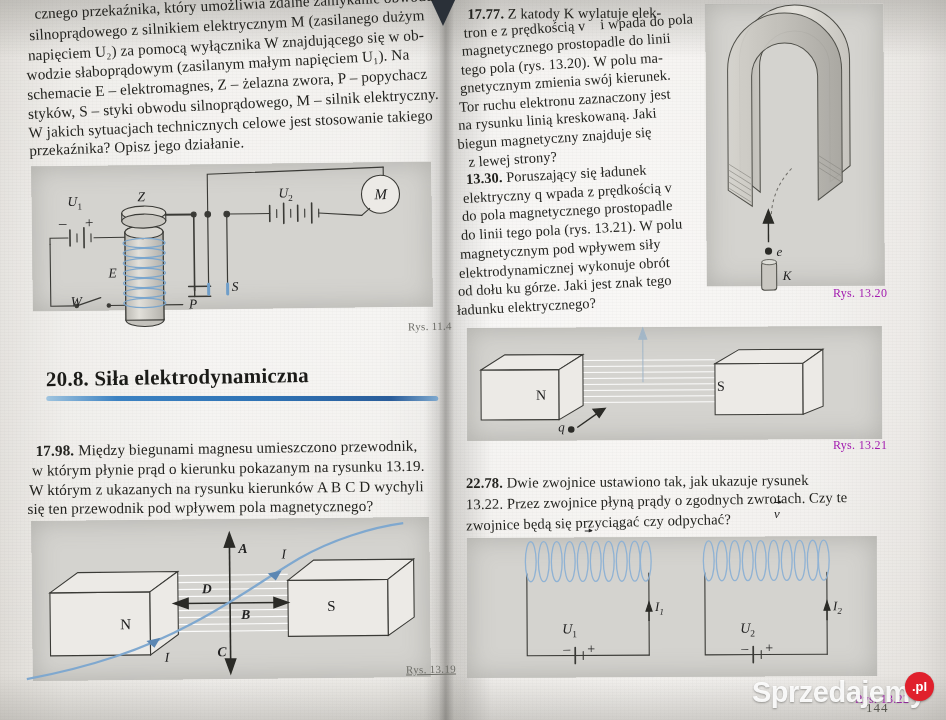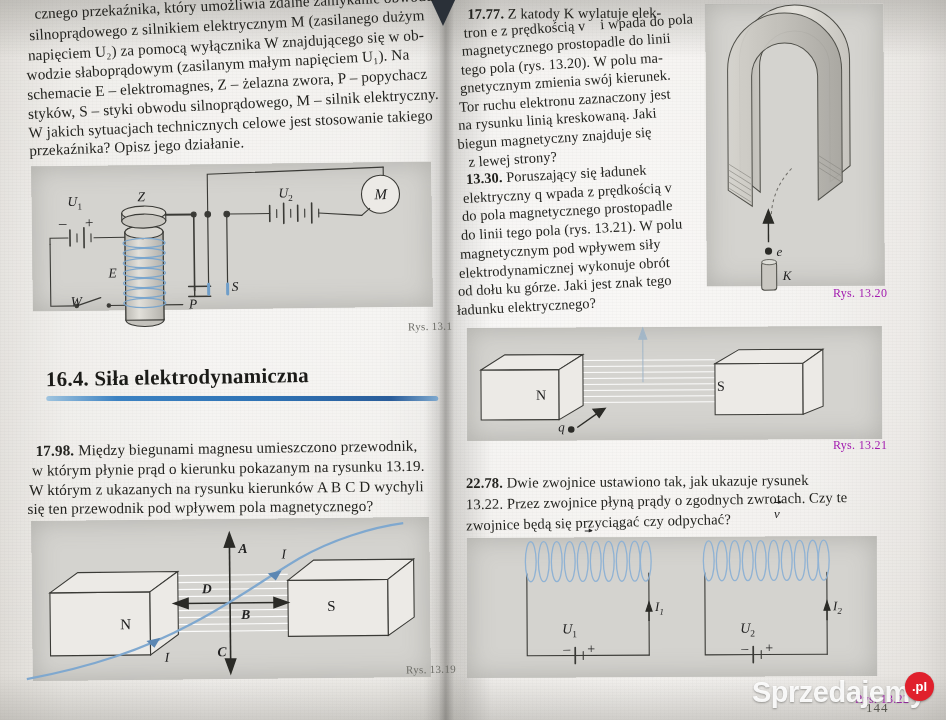--- a/index.html
+++ b/index.html
@@ -227,25 +227,25 @@
     <span class="flabu" style="left:27px;top:49px;font-size:15px;">–</span>
     <span class="flabu" style="left:53px;top:49px;font-size:15px;">+</span>
     <span class="flab" style="left:106px;top:24px;">Z</span>
     <span class="flab" style="left:76px;top:100px;">E</span>
     <span class="flab" style="left:38px;top:128px;">W</span>
     <span class="flab" style="left:156px;top:132px;">P</span>
     <span class="flab" style="left:199px;top:115px;">S</span>
     <span class="flabu" style="left:247px;top:22px;"><i>U</i><sub>2</sub></span>
     <span class="flab" style="left:343px;top:24px;font-size:15px;">M</span>
   </div>
-  <span class="cap capdim" style="left:408px;top:320px;transform:rotate(-1deg);font-size:11px;">Rys. 13.1</span>
+  <span class="cap capdim" style="left:408px;top:320px;transform:rotate(-1deg);font-size:11px;">Rys. 11.4</span>
 
   <div class="col" id="sectionHead">
     <div class="h">
-      <span>16.4.</span>
+      <span>20.8.</span>
       <span>Siła elektrodynamiczna</span>
     </div>
     <div class="rule"></div>
   </div>
 
   <div class="col ptext" id="leftQ">
     <span class="ln">
       <b class="bnum">17.98.</b>
       <span>Między biegunami magnesu umieszczono przewodnik,</span>
     </span>
@@ -297,21 +297,21 @@
     </svg>
     <span class="flabu" style="left:88px;top:96px;font-size:15px;">N</span>
     <span class="flabu" style="left:295px;top:80px;font-size:15px;">S</span>
     <span class="flab" style="left:207px;top:22px;font-weight:bold;">A</span>
     <span class="flab" style="left:209px;top:88px;font-weight:bold;">B</span>
     <span class="flab" style="left:185px;top:125px;font-weight:bold;">C</span>
     <span class="flab" style="left:170px;top:62px;font-weight:bold;">D</span>
     <span class="flab" style="left:132px;top:130px;">I</span>
     <span class="flab" style="left:250px;top:28px;">I</span>
   </div>
-  <span class="cap capdim" style="left:406px;top:663px;transform:rotate(-1deg);font-size:11px;">Rys. 13.19</span>
+  <span class="cap capdim" style="left:406px;top:663px;transform:rotate(-1deg);font-size:11px;text-decoration:underline;">Rys. 13.19</span>
 
   <div class="col ptext" id="rightTop">
     <span class="ln">
       <b class="bnum">17.77.</b>
       <span>Z katody K wylatuje elek-</span>
     </span>
     <span class="ln">tron e z prędkością v⃗ i wpada do pola</span>
     <span class="ln">magnetycznego prostopadle do linii</span>
     <span class="ln">tego pola (rys. 13.20). W polu ma-</span>
     <span class="ln">gnetycznym zmienia swój kierunek.</span>

